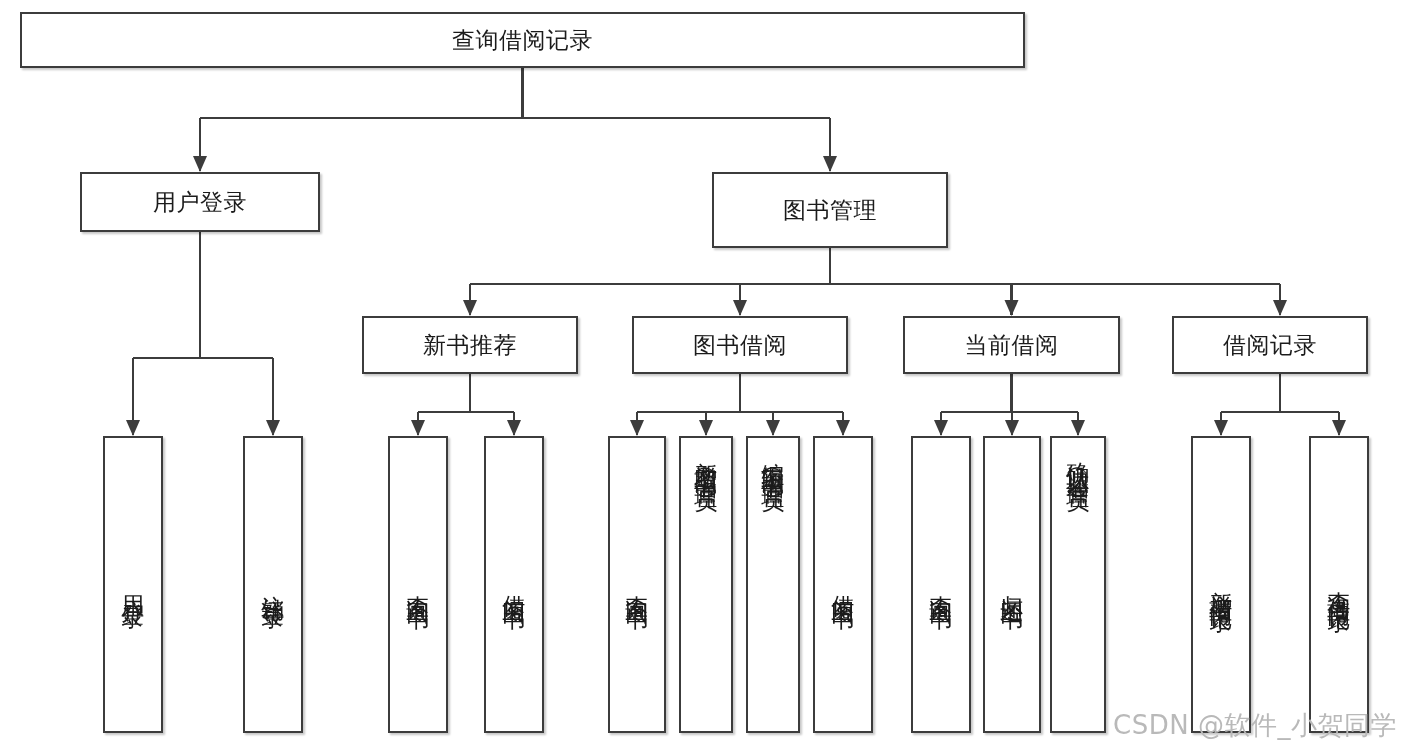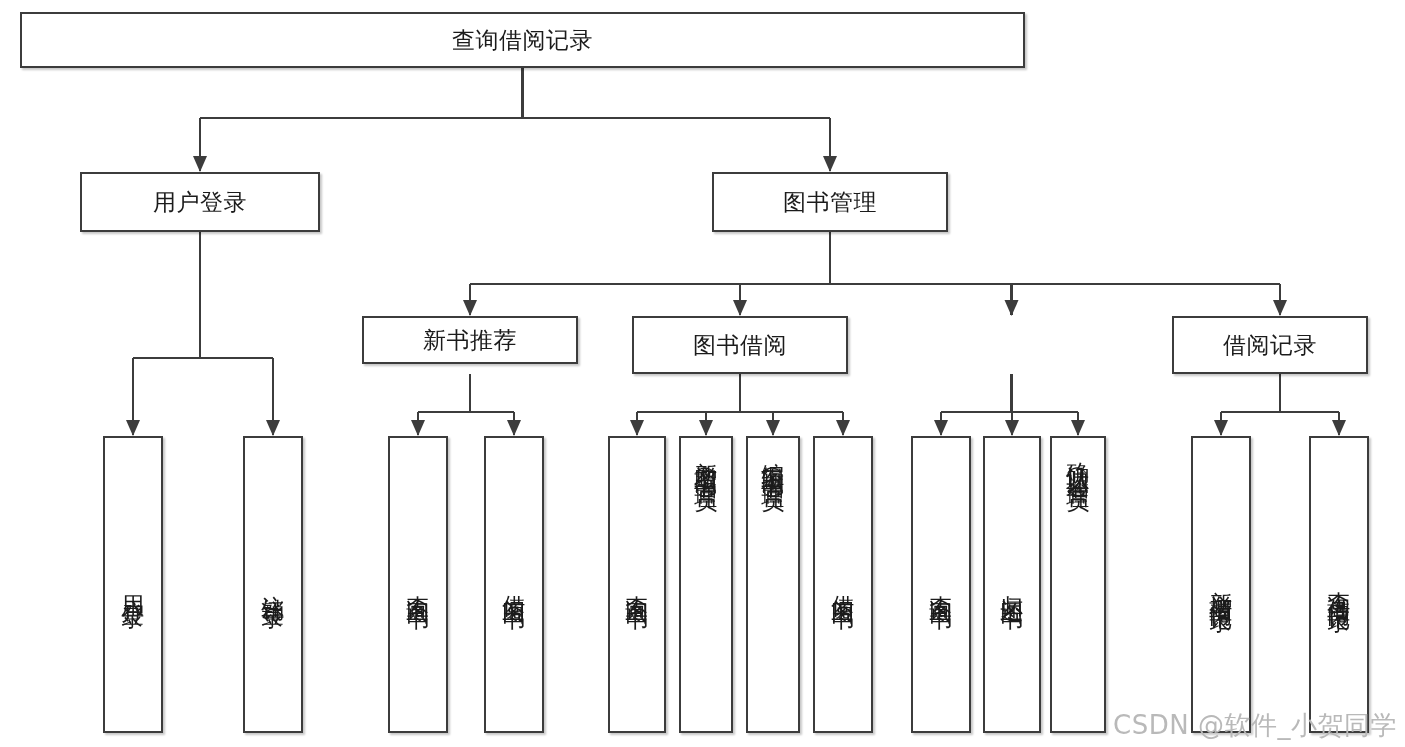--- a/index.html
+++ b/index.html
@@ -132,28 +132,31 @@
       <line x1="1339" y1="412" x2="1339" y2="435" stroke="#3c3c3c" stroke-width="2.5" shape-rendering="crispEdges"></line>
       <path d="M1332,420 L1346,420 L1339,436 Z" fill="#3c3c3c"></path>
     </svg>
 
   <div class="node" style="left: 20px; top: 12px; width: 1005px; height: 56px;">
       <span class="label">查询借阅记录</span>
     </div>
     <div class="node" style="left: 80px; top: 172px; width: 240px; height: 60px;">
       <span class="label">用户登录</span>
     </div>
-    <div class="node" style="left: 712px; top: 172px; width: 236px; height: 60px;">
+    <div class="node" style="left: 712px; top: 172px; width: 236px; height: 76px;">
       <span class="label">图书管理</span>
     </div>
-    <div class="node" style="left: 362px; top: 316px; width: 216px; height: 48px; text-align: center;">
+    <div class="node" style="left: 362px; top: 316px; width: 216px; height: 58px; text-align: center;">
       <span class="label">新书推荐</span>
     </div>
     <div class="node" style="left: 632px; top: 316px; width: 216px; height: 58px;">
       <span class="label">图书借阅</span>
+    </div>
+    <div class="node" style="left: 903px; top: 316px; width: 217px; height: 58px;">
+      <span class="label">当前借阅</span>
     </div>
     <div class="node" style="left: 1172px; top: 316px; width: 196px; height: 58px;">
       <span class="label">借阅记录</span>
     </div>
     <div class="node vertical mid" style="left: 103px; top: 436px; width: 60px; height: 297px;">
       <span class="label">用户登录</span>
     </div>
     <div class="node vertical mid" style="left: 243px; top: 436px; width: 60px; height: 297px;">
       <span class="label">注销登录</span>
     </div>

